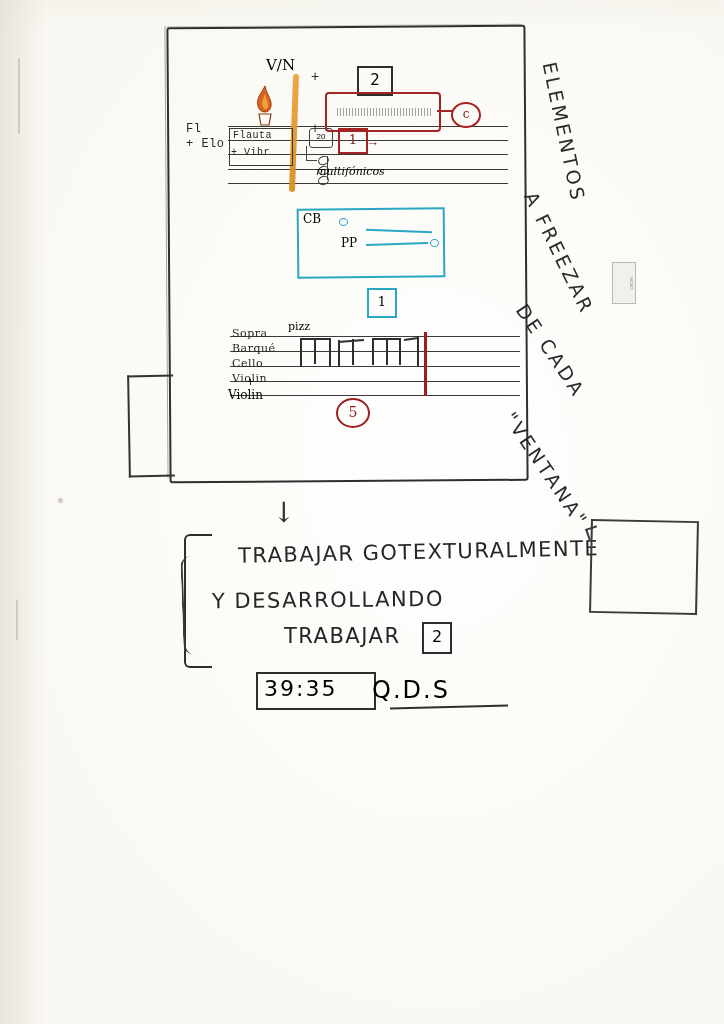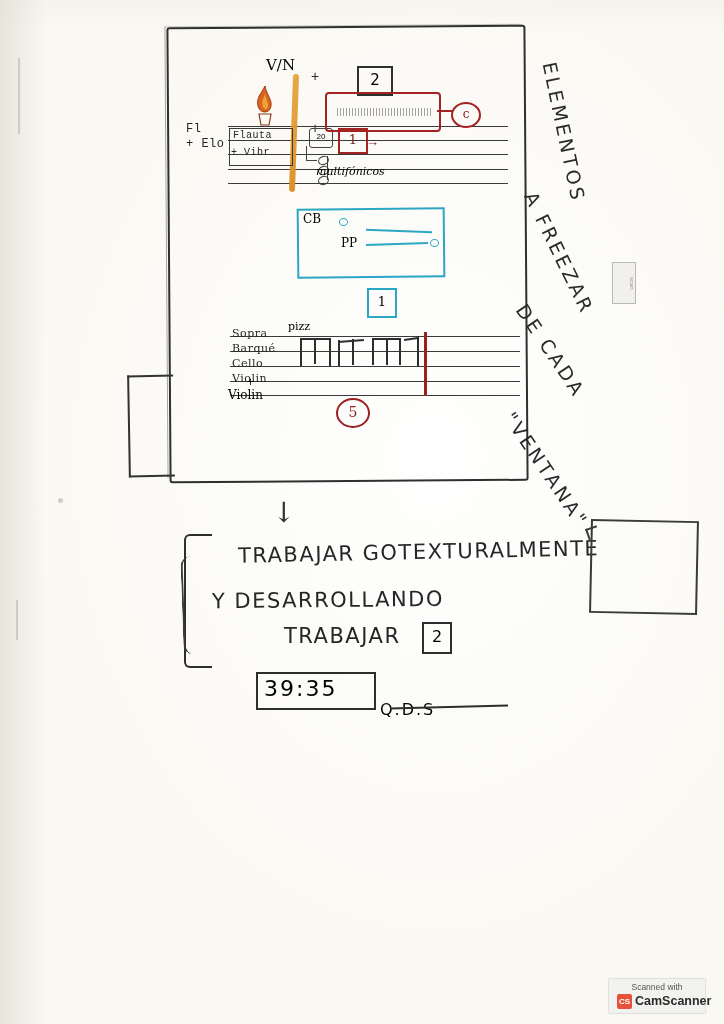--- a/index.html
+++ b/index.html
@@ -417,24 +417,23 @@
     width: 116px; height: 34px;
     border: 2px solid #2e2e2e;
   }
   #timetext{
     position:absolute; left: 264px; top: 676px;
     font-size: 22px; letter-spacing: 2px;
     font-family:"DejaVu Sans", sans-serif;
     text-align:right;
   }
   #qds{
-    position:absolute; left: 380px; top: 676px;
-    font-size: 16px; letter-spacing: 2px;
+    position:absolute; left: 372px; top: 676px;
+    font-size: 24px; letter-spacing: 2px;
     font-family:"DejaVu Sans", sans-serif;
-    margin-top:24px;
   }
   #qds-underline{
     position:absolute; left: 390px; top: 706px; width: 118px; height: 1.6px;
     background:#2e2e2e; transform: rotate(-1.5deg);
   }
 
   
   #sq-right{
     position:absolute; left: 590px; top: 520px;
     width: 104px; height: 90px;
@@ -604,18 +603,13 @@
   <div class="bigtext" id="line3">TRABAJAR</div>
   <div id="mat2box">2</div>
 
   <div id="timebox"></div>
   <div id="timetext">39:35</div>
   <div id="qds">Q.D.S</div>
   <div id="qds-underline"></div>
 
   <div id="sq-right"></div>
 
-  <div id="camscanner">
-    <div id="cs-top">Scanned with</div>
-    <div id="cs-logo">CS</div>
-    <div id="cs-name">CamScanner</div>
-  </div>
 </div>
 
 </body></html>

